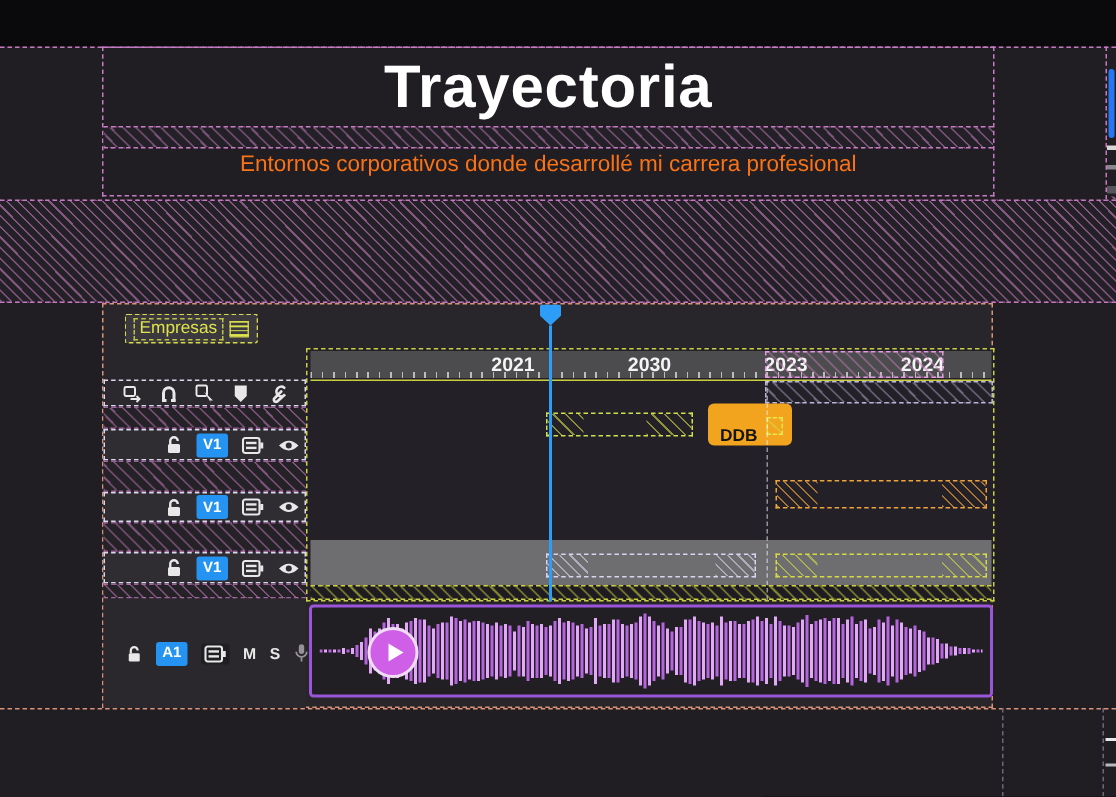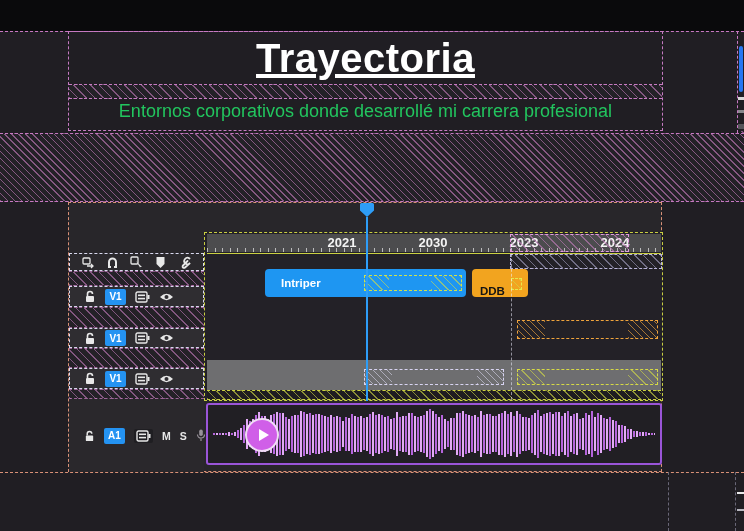--- a/index.html
+++ b/index.html
@@ -12,44 +12,44 @@
   .hatch-pink-dense{background-image:repeating-linear-gradient(45deg,rgba(200,125,190,.6) 0 1px,transparent 1px 5px);}
   .hatch-lav{background-image:repeating-linear-gradient(45deg,rgba(190,186,225,.5) 0 1px,transparent 1px 6px);}
   .hatch-yel{background-image:repeating-linear-gradient(45deg,rgba(210,218,70,.6) 0 1px,transparent 1px 6px);}
   .hatch-org{background-image:repeating-linear-gradient(45deg,rgba(240,164,60,.65) 0 1px,transparent 1px 5px);}
   .hatch-wht{background-image:repeating-linear-gradient(45deg,rgba(225,222,245,.55) 0 1px,transparent 1px 5px);}
 
   .topbar{left:0;top:0;width:744px;height:31px;background:#0a0a0c;}
   .top-dash{left:0;top:31px;width:744px;height:0;border-top:1px dashed #c778c2;}
 
   .title-box{left:68px;top:31px;width:595px;height:100px;border:1px dashed #c77bc3;}
-  .title{left:0;top:4px;width:100%;text-align:center;color:#fff;font-size:40px;font-weight:800;letter-spacing:.5px;text-decoration:underline;}
+  .title{left:0;top:4px;width:100%;text-align:center;color:#fff;font-size:40px;font-weight:800;letter-spacing:.5px;}
   .strip{left:0;top:52px;width:593px;height:15px;border-top:1px dashed #c77bc3;border-bottom:1px dashed #c77bc3;background-color:#232127;}
-  .subtitle{left:0;top:69px;width:100%;text-align:center;color:#22c55e;font-size:18px;}
+  .subtitle{left:0;top:69px;width:100%;text-align:center;color:#f97316;font-size:15px;}
 
   .vline-right{left:737px;top:31px;height:102px;width:0;border-left:1px dashed #c778c2;}
   .scrollbar{left:739px;top:46px;width:4px;height:46px;background:#2678f2;border-radius:2px;}
   .ebar1{left:738px;top:97px;width:6px;height:3px;background:#d8d8d8;}
   .ebar2{left:738px;top:110px;width:6px;height:3px;background:#88888c;}
   .ebar3{left:738px;top:124px;width:6px;height:5px;background:#55555a;}
   .ehatch{left:738px;top:131px;width:6px;height:14px;}
 
   .band{left:0;top:133px;width:744px;height:69px;background-color:#232127;border-top:1px dashed #c778c2;border-bottom:1px dashed #c778c2;}
 
   .panel{left:68px;top:202px;width:594px;height:270px;border:1px dashed #d99177;background:#28262a;}
 
   .empresas{left:14px;top:6px;height:20px;background:#3b393e;border:1px dashed #d6da49;border-radius:2px;display:flex;align-items:center;gap:4px;padding:0 5px;cursor:pointer;}
   .empresas .lbl{color:#dde24d;font-size:11.5px;border:1px dashed rgba(214,218,73,.85);padding:0 3px;line-height:13px;}
   .menu-ic{width:13px;height:11px;border:1px solid rgba(214,218,73,.9);background:repeating-linear-gradient(180deg,transparent 0 2px,#dde24d 2px 3px);}
 
   .cell{left:0;width:135px;border:1px dashed #d8d8ee;background:#29272b;}
   .cell-range{top:31px;height:19px;color:#2493f2;font-weight:bold;font-size:13.5px;text-align:center;line-height:17px;background:#242228;}
   .cell-icons{top:50px;height:18px;display:flex;align-items:center;justify-content:center;gap:11px;background:#2b292d;}
   .lhatch{left:0;width:135px;background-color:#242127;border-top:1px dashed rgba(207,130,198,.7);border-bottom:1px dashed rgba(207,130,198,.7);}
-  .trackrow{left:0;width:135px;background:#2f2d31;border:1px dashed #d8d8ee;display:flex;align-items:center;gap:9px;padding-left:14px;}
+  .trackrow{left:0;width:135px;background:#2f2d31;border:1px dashed #d8d8ee;display:flex;align-items:center;gap:9px;padding-left:40px;}
   .badge{min-width:21px;height:16px;background:#2493f2;color:#fff;font-size:10px;font-weight:bold;border-radius:2px;display:flex;align-items:center;justify-content:center;padding:0 2px;}
   .audio-head{left:0;top:196px;width:135px;height:73px;background:#2a282c;display:flex;align-items:center;gap:9px;padding-left:15px;}
   .mslabel{color:#e8e8e8;font-size:10.5px;font-weight:bold;}
   .filmbox{background:#1f1e22;border-radius:2px;padding:1px 2px;display:flex;align-items:center;}
 
   .tracks-region{left:135px;top:29px;width:459px;height:169px;border:1px dashed #c9cf42;background:#232127;}
   .ruler{left:2px;top:1px;width:454px;height:18px;background:#4c4c4e;cursor:pointer;}
   .ruler .yr{position:absolute;top:1px;width:80px;text-align:center;color:#f4f4f4;font-size:13px;font-weight:bold;}
   .ticks{position:absolute;left:0;right:0;bottom:0;height:4px;background:repeating-linear-gradient(90deg,rgba(225,225,225,.75) 0 1px,transparent 1px 7.6px);}
   .ruler-sel{left:305px;top:1px;width:119px;height:18px;border:1px dashed #e39ae0;}
@@ -118,20 +118,24 @@
   <div class="abs scrollbar"></div>
   <div class="abs ebar1"></div>
   <div class="abs ebar2"></div>
   <div class="abs ebar3"></div>
   <div class="abs ehatch hatch-pink"></div>
 
   <div class="abs band hatch-pink-dense"></div>
 
   <div class="abs panel">
 
+    <div class="abs empresas">
+      <span class="lbl">Empresas</span>
+      <span class="menu-ic"></span>
+    </div>
 
 
     <div class="abs cell cell-icons">
       <span>
         <svg width="13" height="13" viewBox="0 0 13 13">
             <rect x="1" y="2" width="7" height="6" rx="1" fill="none" stroke="#e8e8e8" stroke-width="1.3"></rect>
             <path d="M5,10 h6 M9,8 l2,2 l-2,2" stroke="#e8e8e8" stroke-width="1.3" fill="none"></path>
           </svg>
       </span>
       <span>
@@ -272,23 +276,20 @@
         <span class="yr" style="left:95px;">2021</span>
         <span class="yr" style="left:186px;">2030</span>
         <span class="yr" style="left:277px;">2023</span>
         <span class="yr" style="left:368px;">2024</span>
         <span class="ticks"></span>
       </div>
       <div class="abs ruler-sel hatch-pink"></div>
       <div class="abs yline"></div>
       <div class="abs gap-hatch hatch-lav"></div>
 
-      <div class="abs clip clip1">
-        <span class="nm">Intriper</span>
-      </div>
       <div class="abs clip1-in">
         <span class="h1 hatch-yel"></span>
           <span class="h2 hatch-yel"></span>
       </div>
 
       <div class="abs clip clip2">
         <span class="nm">DDB</span>
       </div>
       <div class="abs clip2-chip hatch-yel"></div>
 

